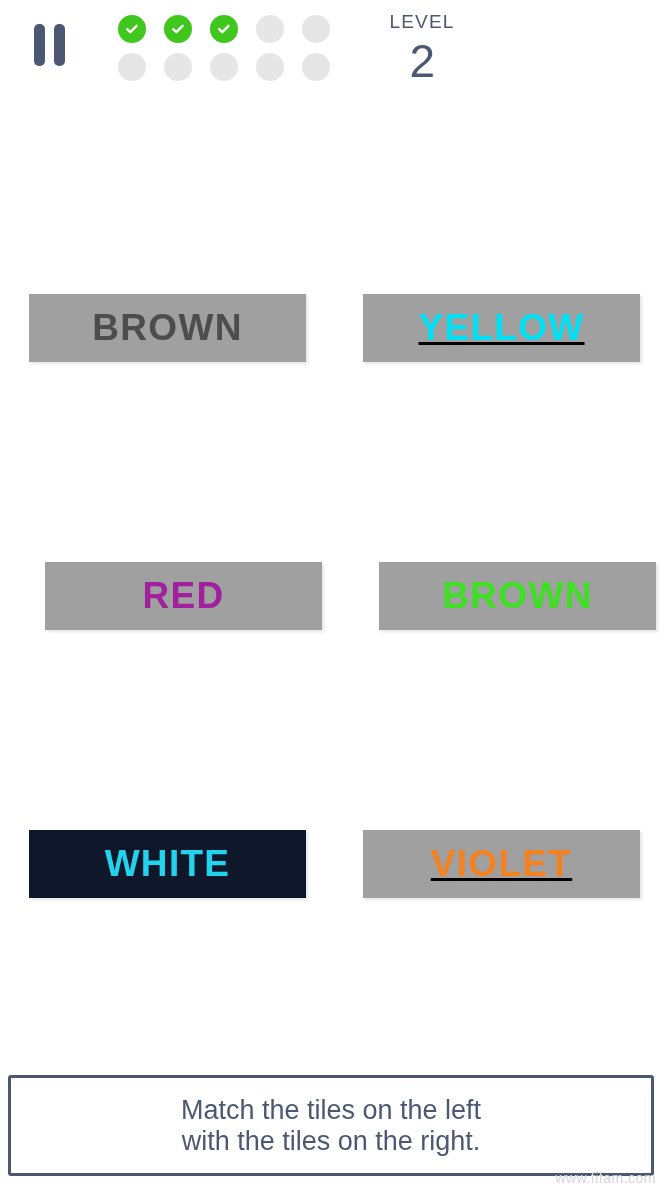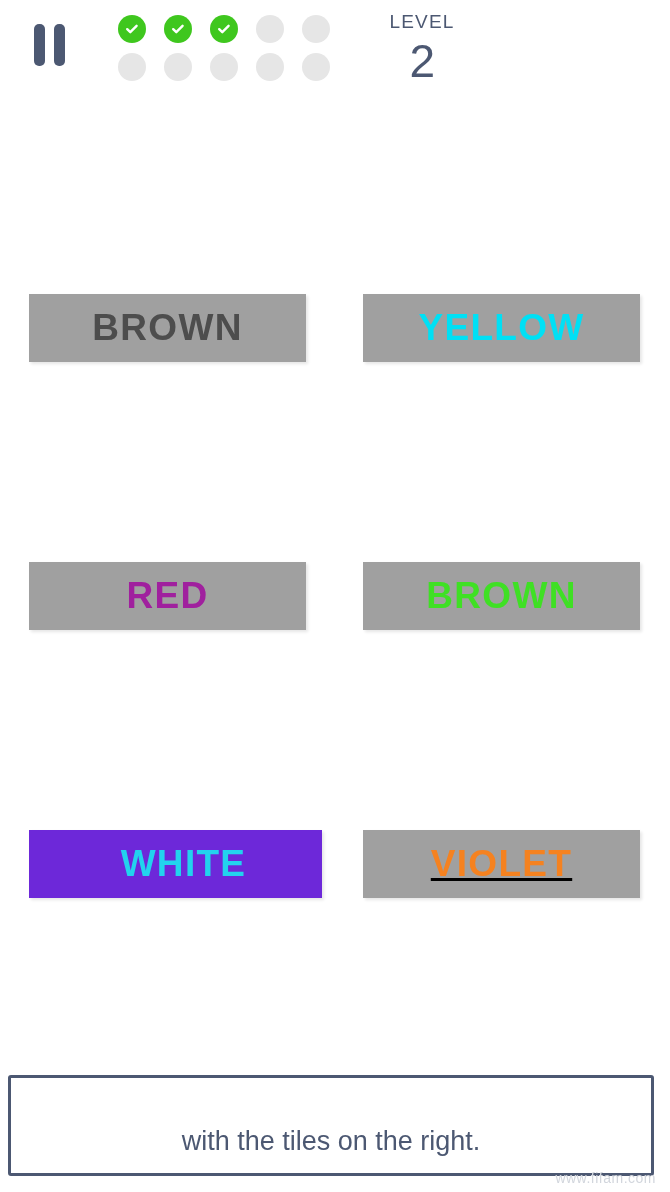--- a/index.html
+++ b/index.html
@@ -64,21 +64,21 @@
     cursor:pointer;
     user-select:none;
   }
   .tile-label{
     font-size:37px;font-weight:bold;letter-spacing:1.3px;
     line-height:30px;white-space:nowrap;
   }
   .col-l{left:29px;}
   .col-r{left:363px;}
   .row-1{top:294px;}
-  .row-2{top:562px;}
+  .row-2{top:562px;margin-left:16px;}
   .row-3{top:830px;}
 
   
   .instruction{
     position:absolute;left:8px;top:1075px;
     width:646px;height:101px;
     box-sizing:border-box;
     border:3px solid #4c5872;
     border-radius:3px;
     background:#ffffff;
@@ -140,39 +140,39 @@
     <div class="stat-value">2</div>
   </div>
 
 </div>
 
 <div class="board">
 
   <div class="tile col-l row-1" style="background: rgb(160, 160, 160);">
     <span class="tile-label" id="t-l1" style="color: rgb(77, 77, 77);">BROWN</span>
   </div>
-  <div class="tile col-r row-1" style="background: rgb(160, 160, 160);">
+  <div class="tile col-r row-1" style="background: rgb(160, 160, 160); text-decoration: underline;">
     <span class="tile-label" id="t-r1" style="color: rgb(0, 224, 245);">YELLOW</span>
   </div>
 
   <div class="tile col-l row-2" style="background: rgb(160, 160, 160);">
     <span class="tile-label" id="t-l2" style="color: rgb(160, 32, 158);">RED</span>
   </div>
   <div class="tile col-r row-2" style="background: rgb(160, 160, 160);">
     <span class="tile-label" id="t-r2" style="color: rgb(63, 224, 36);">BROWN</span>
   </div>
 
-  <div class="tile col-l row-3" style="background: #6d28d9; padding-left: 16px;">
+  <div class="tile col-l row-3" style="background: #0f172a;">
     <span class="tile-label" id="t-l3" style="color: rgb(34, 211, 238);">WHITE</span>
   </div>
   <div class="tile col-r row-3" style="background: rgb(160, 160, 160); text-decoration: underline;">
     <span class="tile-label" id="t-r3" style="color: rgb(245, 130, 32);">VIOLET</span>
   </div>
 </div>
 
 <div class="instruction" style="border-color: rgb(76, 88, 114);">
   <div class="instruction-text">
-    <br>
+    <span>Match the tiles on the left</span><br>
     <span>with the tiles on the right.</span>
   </div>
 </div>
 
 <div class="watermark">www.fifam.com</div>
 
 </body></html>

